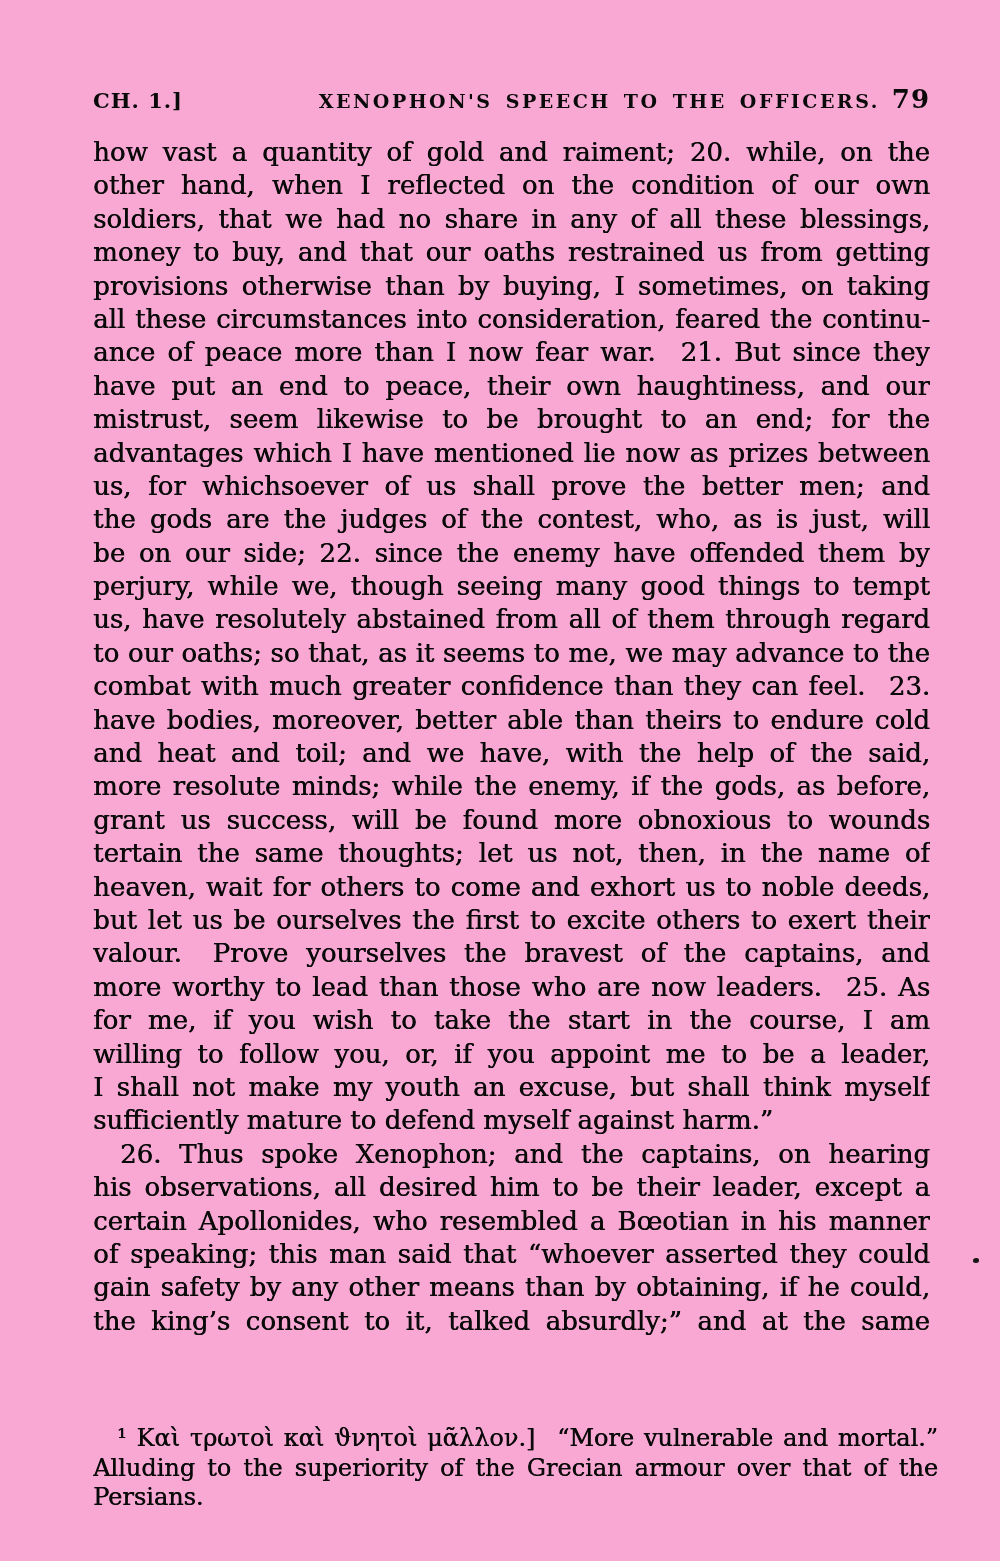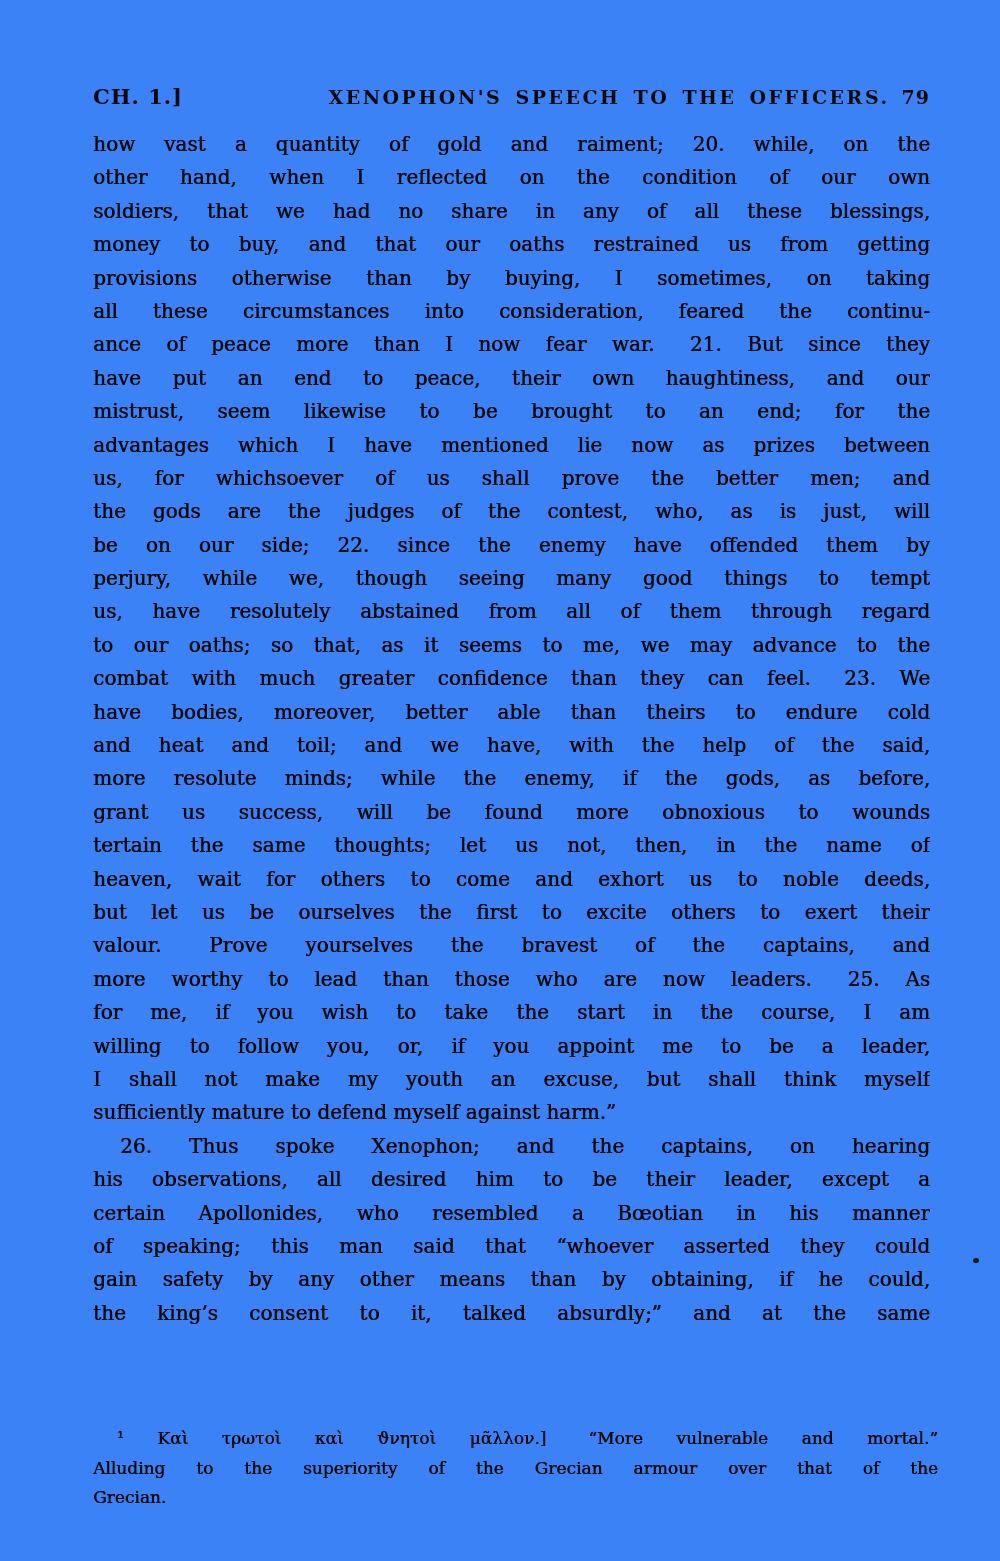--- a/index.html
+++ b/index.html
@@ -4,21 +4,21 @@
 <style>
   html, body {
     margin: 0;
     padding: 0;
     background: #ffffff;
   }
   .page {
     position: relative;
     width: 1000px;
     height: 1561px;
-    background: #3b82f6;
+    background: #f9a8d4;
     color: #0a0a0a;
     font-family: "DejaVu Serif", "Liberation Serif", serif;
     overflow: hidden;
   }
   
   .header {
     position: absolute;
     top: 84px;
     left: 93px;
     width: 837px;
@@ -34,50 +34,50 @@
   .running-title {
     flex: 1;
     text-align: right;
     font-size: 19px;
     letter-spacing: 2.5px;
     word-spacing: 4px;
     white-space: nowrap;
     transform: translateX(-12px);
   }
   .pagenum {
-    font-size: 19px;
+    font-size: 26px;
     letter-spacing: 1px;
     text-align: center;
   }
   
   .body-block {
     position: absolute;
-    top: 128px;
+    top: 136px;
     left: 93px;
     width: 837px;
-    font-size: 20px;
+    font-size: 26px;
     text-shadow: 0.5px 0 currentColor; 
   }
   .line {
     height: 33.4px;
     line-height: 33.4px;
     text-align: justify;
     text-align-last: justify;
     overflow: hidden;
     white-space: normal;
   }
   .line.short { text-align-last: left; }
   .line.indent { text-indent: 27px; }
   
   .footnote {
     position: absolute;
     top: 1424px;
     left: 93px;
     width: 845px;
-    font-size: 17px;
+    font-size: 24px;
     text-shadow: 0.4px 0 currentColor;
   }
   .fline {
     height: 29.6px;
     line-height: 29.6px;
     text-align: justify;
     text-align-last: justify;
     overflow: hidden;
   }
   .fline.short { text-align-last: left; }
@@ -144,19 +144,19 @@
         <div class="line">of speaking; this man said that “whoever asserted they could</div>
         <div class="line">gain safety by any other means than by obtaining, if he could,</div>
         <div class="line">the king’s consent to it, talked absurdly;” and at the same</div>
       </div>
   </div>
 
   <div class="footnote">
     <div>
         <div class="fline indent">¹ Καὶ τρωτοὶ καὶ ϑνητοὶ μᾶλλον.]  “More vulnerable and mortal.”</div>
         <div class="fline">Alluding to the superiority of the Grecian armour over that of the</div>
-        <div class="fline short">Grecian.</div>
+        <div class="fline short">Persians.</div>
       </div>
   </div>
 
   <div class="speck"></div>
 
 </div>
 
 </body></html>

